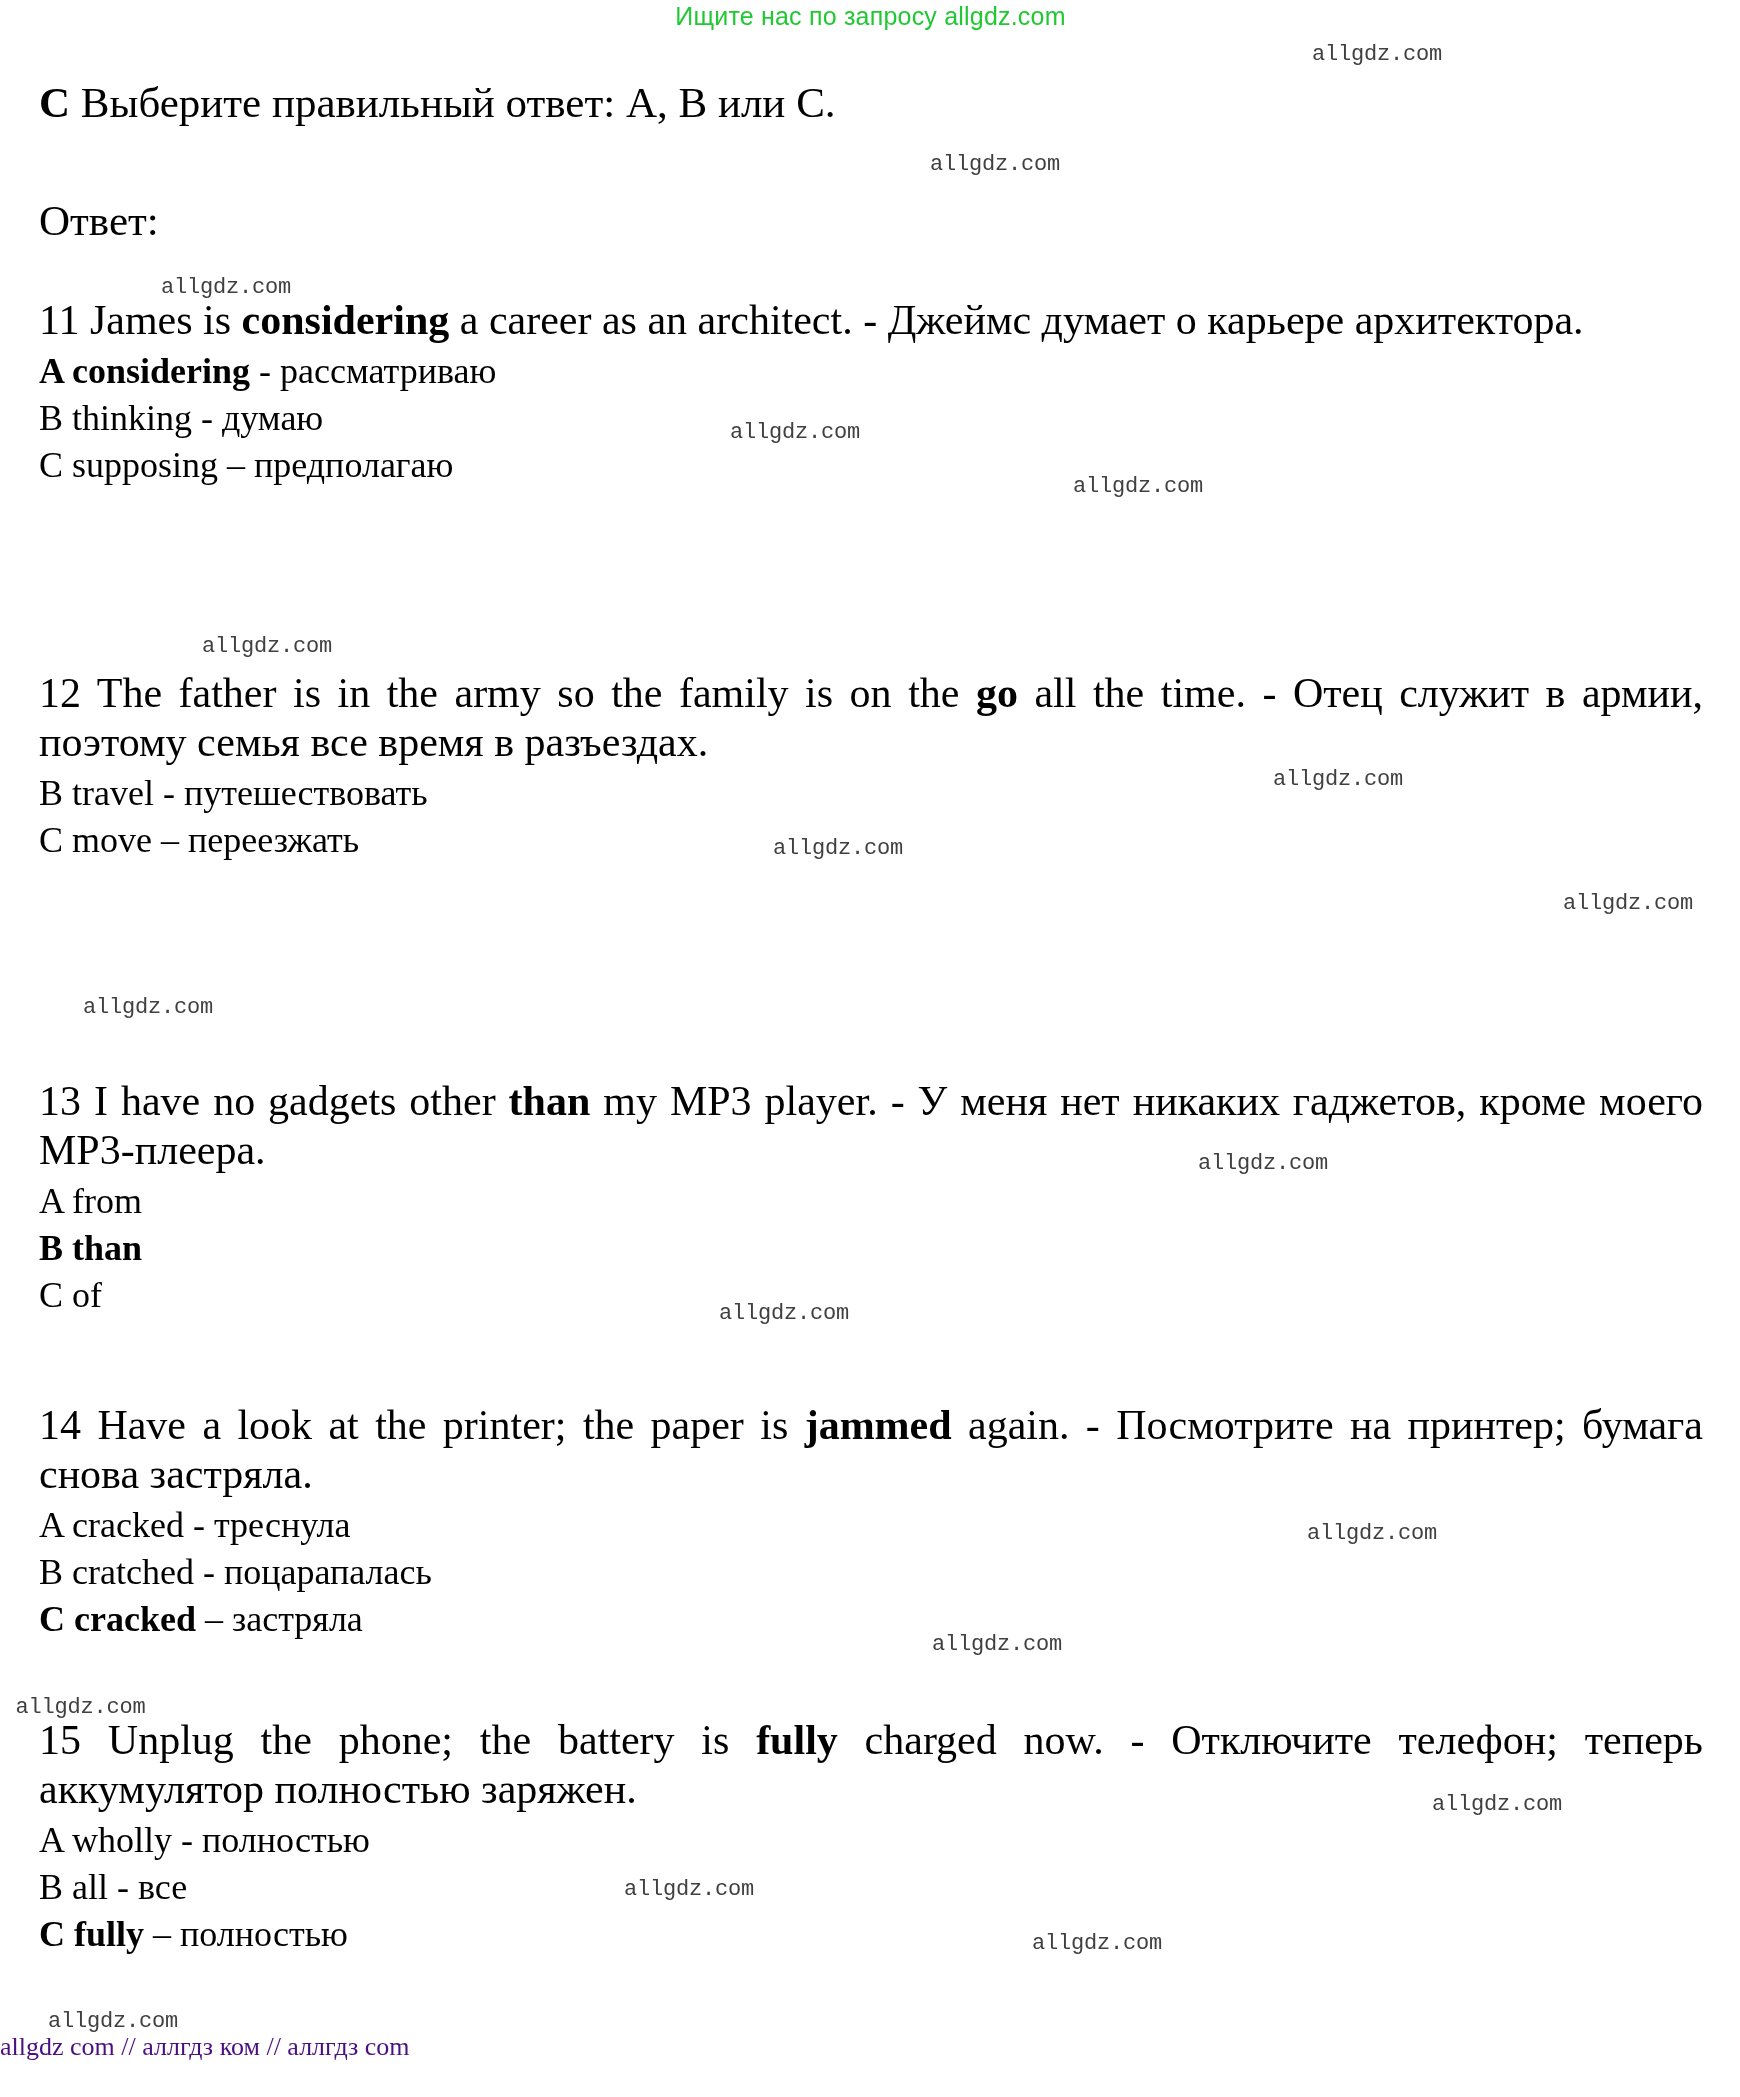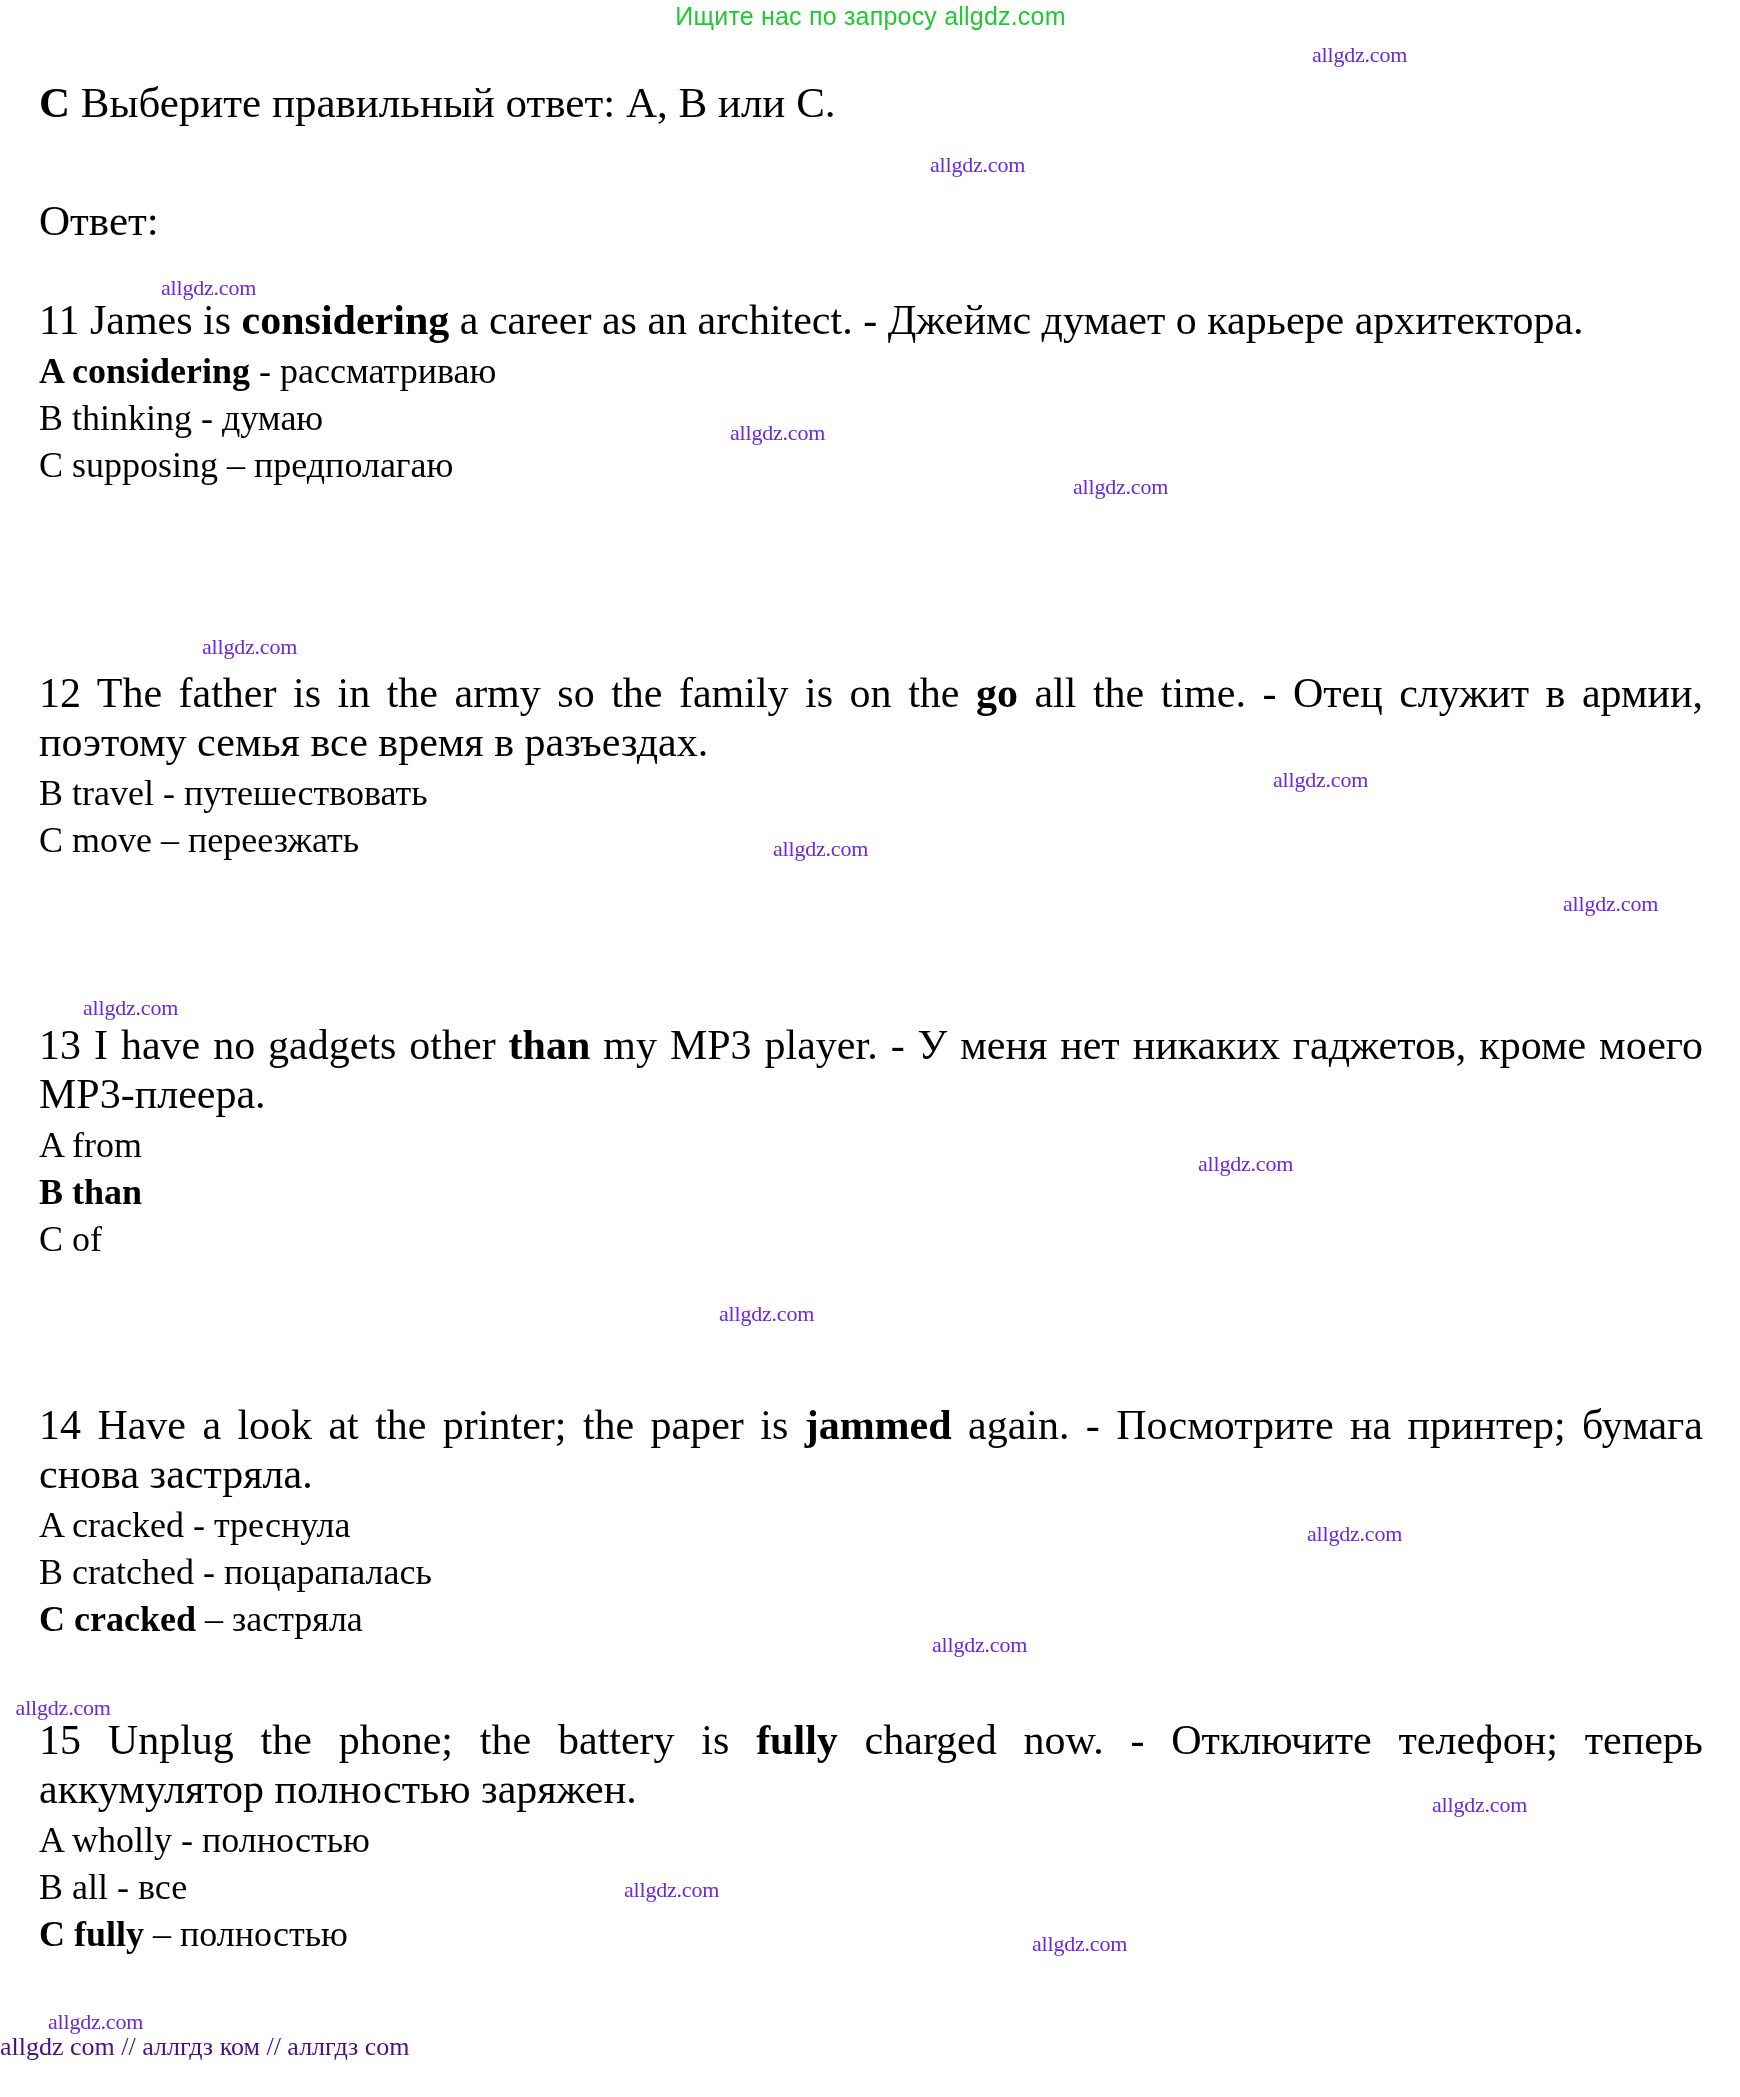--- a/index.html
+++ b/index.html
@@ -29,23 +29,23 @@
     font-family: "Liberation Sans", "DejaVu Sans", sans-serif;
     font-size: 25px;
     letter-spacing: 0.2px;
     color: #20c933;
     white-space: nowrap;
   }
 
   
   .wm {
     position: absolute;
-    font-family: Liberation Serif, serif;
+    font-family: Liberation Mono, monospace;
     font-size: 22px;
-    color: #6d28d9;
+    color: #404040;
     white-space: nowrap;
     letter-spacing: -0.2px;
   }
 
   
   .content {
     position: absolute;
     left: 39px;
     top: 0;
     width: 1664px;
@@ -146,21 +146,21 @@
           <p class="qtext"><span>11 James is </span><span class="b">considering</span><span> a career as an architect. - Джеймс думает о карьере архитектора.</span></p>
           <p class="opt"><span class="b">A considering</span><span> - рассматриваю</span></p>
           <p class="opt"><span>B thinking - думаю</span></p>
           <p class="opt"><span>C supposing – предполагаю</span></p>
         </div>
         <div class="qblock" style="top: 669px;">
           <p class="qtext"><span>12 The father is in the army so the family is on the </span><span class="b">go</span><span> all the time. - Отец служит в армии, поэтому семья все время в разъездах.</span></p>
           <p class="opt"><span>B travel - путешествовать</span></p>
           <p class="opt"><span>C move – переезжать</span></p>
         </div>
-        <div class="qblock" style="top: 1021px;">
+        <div class="qblock" style="top: 1077px;">
           <p class="qtext"><span>13 I have no gadgets other </span><span class="b">than</span><span> my MP3 player. - У меня нет никаких гаджетов, кроме моего MP3-плеера.</span></p>
           <p class="opt"><span>A from</span></p>
           <p class="opt"><span class="b">B than</span></p>
           <p class="opt"><span>C of</span></p>
         </div>
         <div class="qblock" style="top: 1373px; margin-top: 28px;">
           <p class="qtext"><span>14 Have a look at the printer; the paper is </span><span class="b">jammed</span><span> again. - Посмотрите на принтер; бумага снова застряла.</span></p>
           <p class="opt"><span>A cracked - треснула</span></p>
           <p class="opt"><span>B cratched - поцарапалась</span></p>
           <p class="opt"><span class="b">C cracked</span><span> – застряла</span></p>

